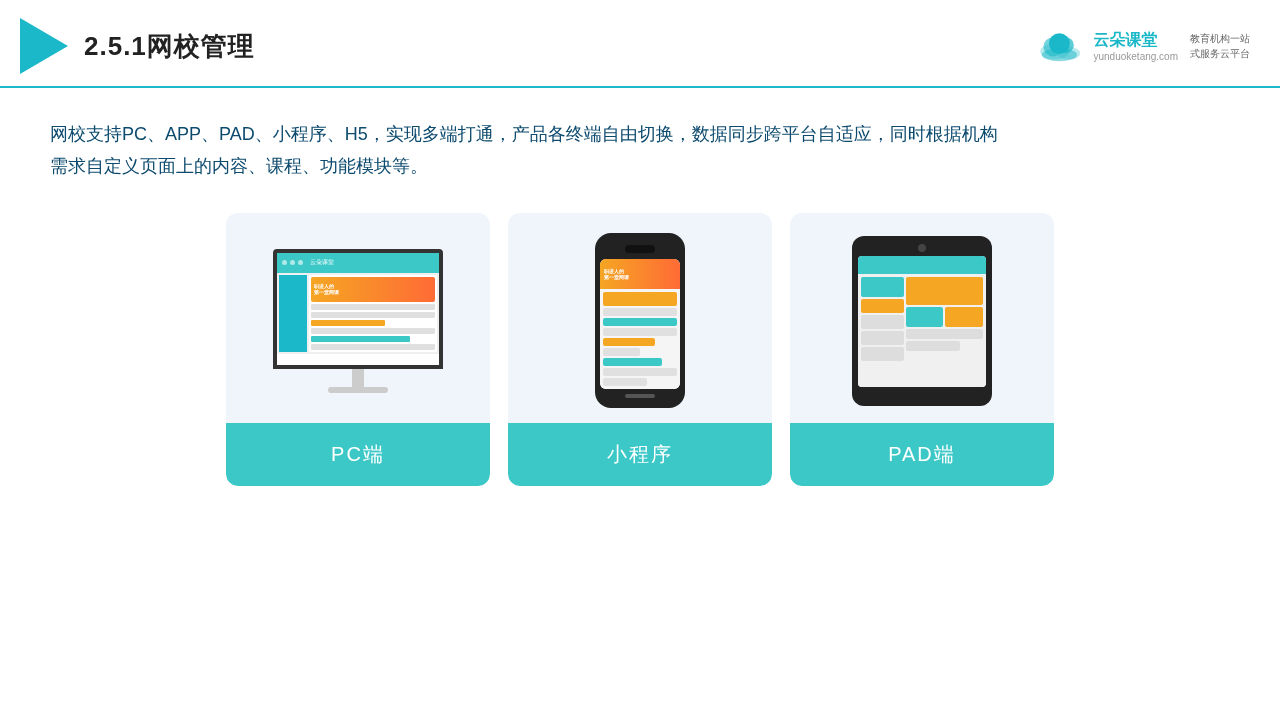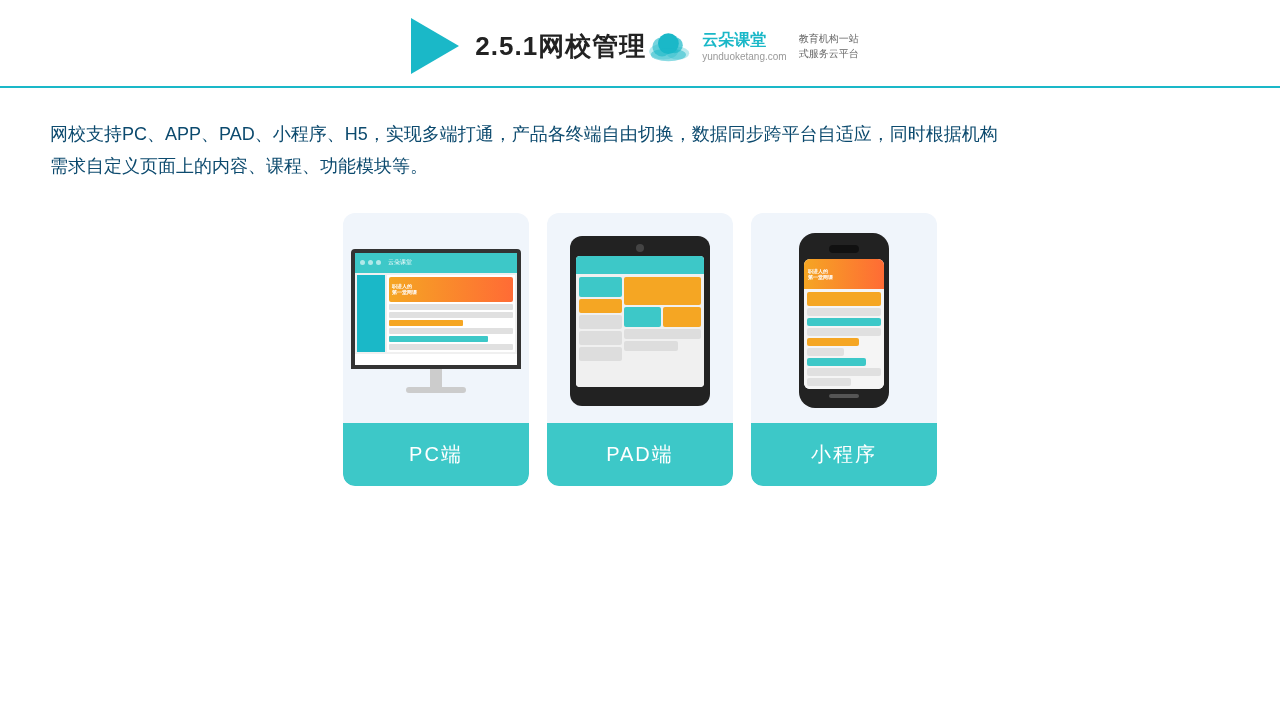--- a/index.html
+++ b/index.html
@@ -8,21 +8,21 @@
       height: 720px;
       background: #fff;
       font-family: 'Microsoft YaHei', 'PingFang SC', sans-serif;
       overflow: hidden;
     }
 
     
     .header {
       display: flex;
       align-items: center;
-      justify-content: center;
+      justify-content: space-between;
       padding: 18px 30px 0 20px;
       border-bottom: 2px solid #1ab8c8;
       padding-bottom: 12px;
     }
     .header-left {
       display: flex;
       align-items: center;
       gap: 16px;
     }
     .logo-triangle {
@@ -76,21 +76,21 @@
     
     .cards-container {
       display: flex;
       gap: 18px;
       justify-content: center;
       margin-top: 10px;
     }
     .card {
       background: #f0f5fb;
       border-radius: 12px;
-      width: 186px;
+      width: 264px;
       display: flex;
       flex-direction: column;
       align-items: center;
       overflow: hidden;
       flex-shrink: 0;
     }
     .card-image-area {
       width: 100%;
       height: 210px;
       display: flex;
@@ -384,20 +384,46 @@
           <div class="monitor-stand"></div>
           <div class="monitor-base"></div>
         </div>
       </div>
       <div class="card-label">PC端</div>
     </div>
 
 
     <div class="card">
       <div class="card-image-area">
+        <div class="phone-mockup">
+          <div class="phone-notch"></div>
+          <div class="phone-screen">
+            <div class="phone-screen-banner">
+              <div class="phone-screen-text">职进人的<br>第一堂网课</div>
+            </div>
+            <div class="phone-screen-body">
+              <div class="phone-row phone-row-orange" style="height:14px;"></div>
+              <div class="phone-row"></div>
+              <div class="phone-row phone-row-teal"></div>
+              <div class="phone-row"></div>
+              <div class="phone-row" style="width:70%;background:#f5a623;"></div>
+              <div class="phone-row" style="width:50%;"></div>
+              <div class="phone-row" style="width:80%;background:#3dc8c8;"></div>
+              <div class="phone-row"></div>
+              <div class="phone-row" style="width:60%;"></div>
+            </div>
+          </div>
+          <div class="phone-bottom"></div>
+        </div>
+      </div>
+      <div class="card-label">小程序</div>
+    </div>
+
+    <div class="card">
+      <div class="card-image-area">
         <div class="tablet-mockup">
           <div class="tablet-camera"></div>
           <div class="tablet-screen">
             <div class="tablet-top-bar"></div>
             <div class="tablet-content">
               <div class="tablet-left-col">
                 <div class="tablet-block" style="background:#3dc8c8;"></div>
                 <div class="tablet-block" style="background:#f5a623;height:14px;"></div>
                 <div class="tablet-block" style="background:#ddd;height:14px;"></div>
                 <div class="tablet-block" style="background:#ddd;height:14px;"></div>
@@ -413,41 +439,15 @@
                 <div class="tablet-block" style="background:#ddd;height:10px;width:70%;"></div>
               </div>
             </div>
           </div>
           <div class="tablet-button-bar"></div>
         </div>
       </div>
       <div class="card-label">PAD端</div>
     </div>
 
-    <div class="card">
-      <div class="card-image-area">
-        <div class="phone-mockup">
-          <div class="phone-notch"></div>
-          <div class="phone-screen">
-            <div class="phone-screen-banner">
-              <div class="phone-screen-text">职进人的<br>第一堂网课</div>
-            </div>
-            <div class="phone-screen-body">
-              <div class="phone-row phone-row-orange" style="height:14px;"></div>
-              <div class="phone-row"></div>
-              <div class="phone-row phone-row-teal"></div>
-              <div class="phone-row"></div>
-              <div class="phone-row" style="width:70%;background:#f5a623;"></div>
-              <div class="phone-row" style="width:50%;"></div>
-              <div class="phone-row" style="width:80%;background:#3dc8c8;"></div>
-              <div class="phone-row"></div>
-              <div class="phone-row" style="width:60%;"></div>
-            </div>
-          </div>
-          <div class="phone-bottom"></div>
-        </div>
-      </div>
-      <div class="card-label">小程序</div>
-    </div>
-
 
   </div>
 </div>
 
 </body></html>

